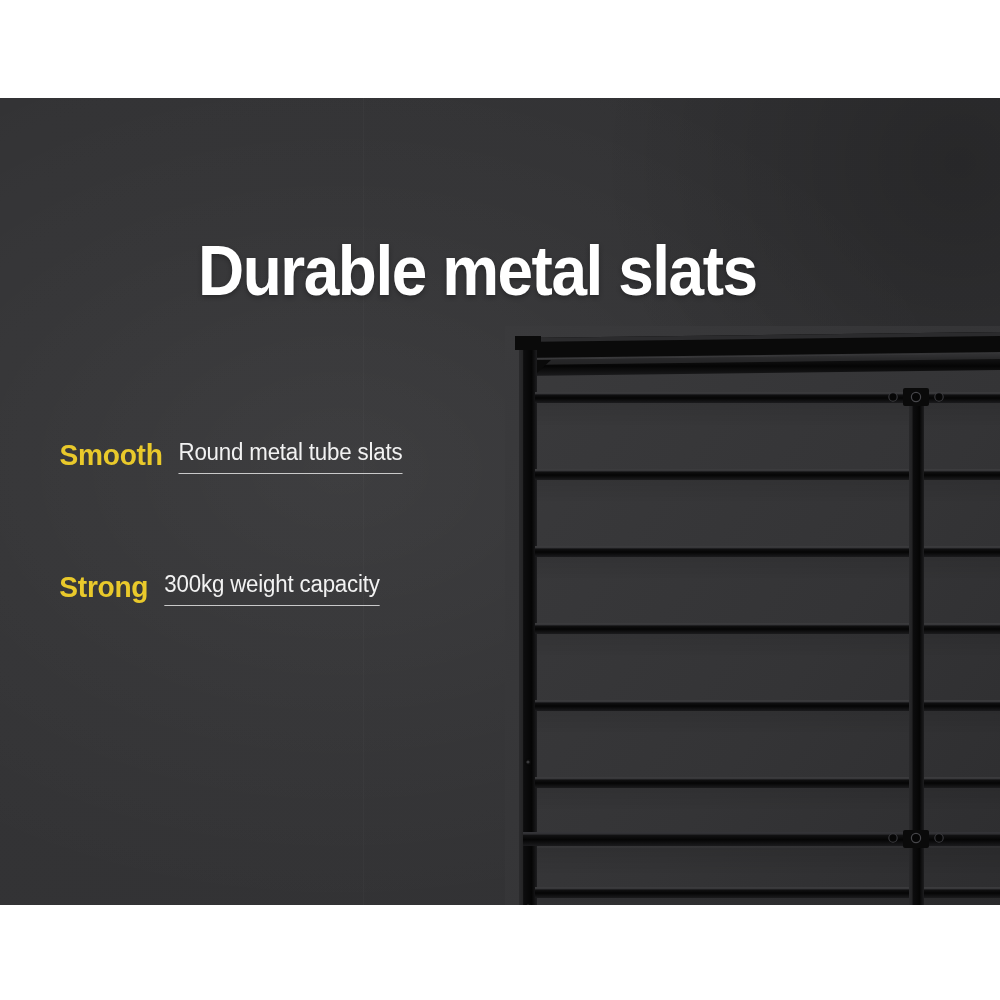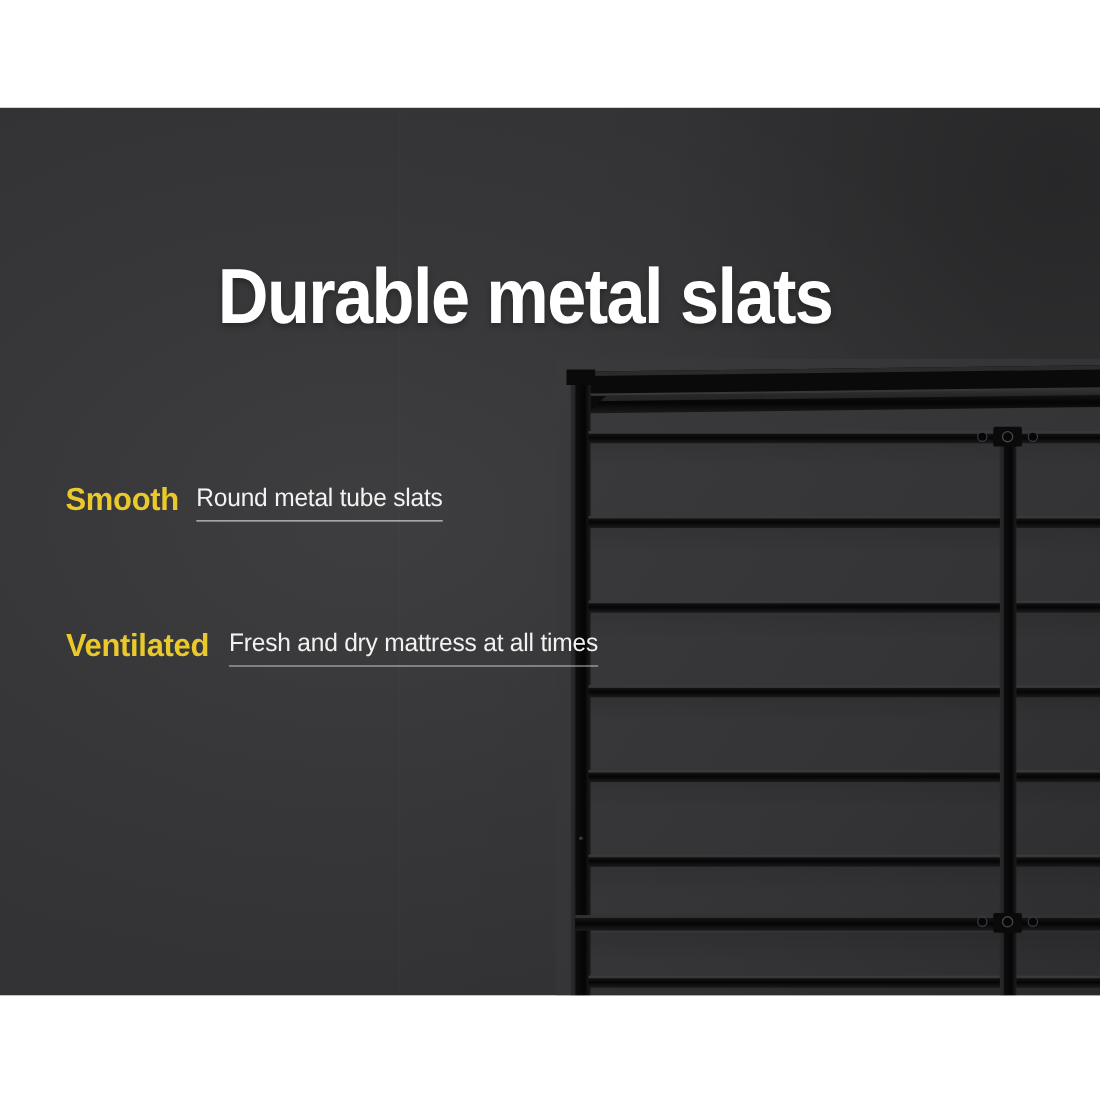--- a/index.html
+++ b/index.html
@@ -222,25 +222,25 @@
     <div class="features">
 
       <div class="feature">
         <div class="feature-inner">
           <span class="feature-label">Smooth</span>
           <span class="feature-desc">Round metal tube slats</span>
         </div>
       </div>
 
 
-
       <div class="feature">
         <div class="feature-inner">
-          <span class="feature-label">Ventilated</span>
-          <span class="feature-desc">Fresh and dry mattress at all times</span>
+          <span class="feature-label">Strong</span>
+          <span class="feature-desc">300kg weight capacity</span>
         </div>
       </div>
 
+
     </div>
   </div>
 
   <div class="bottom-white"></div>
 </div>
 
 </body></html>

